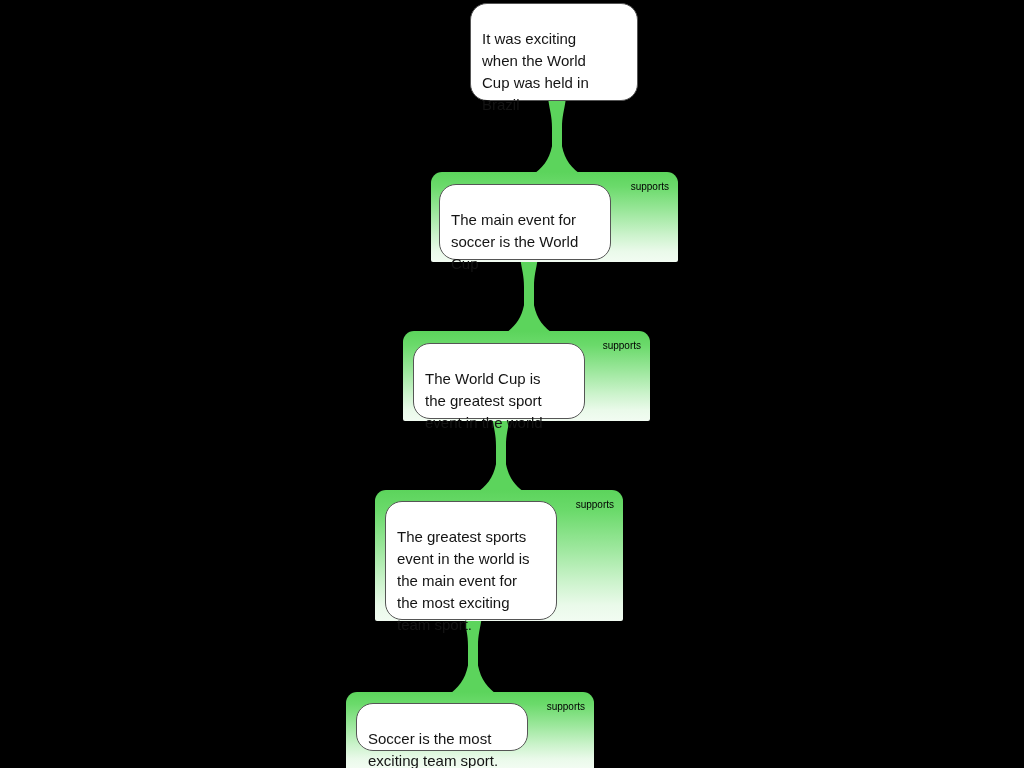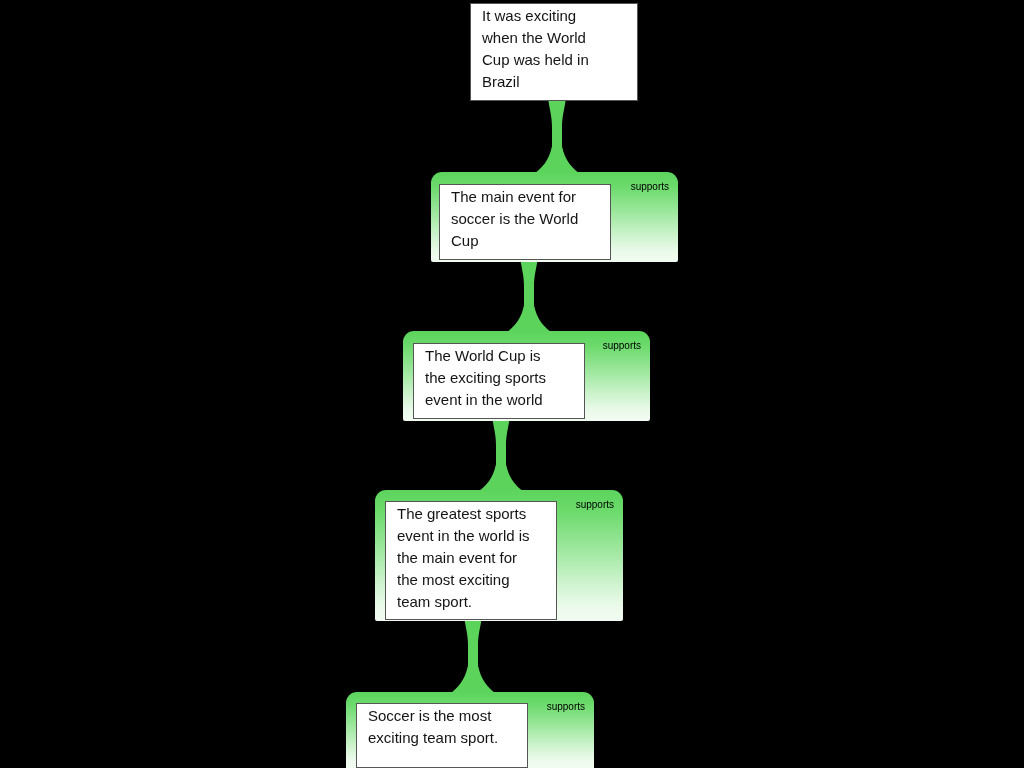--- a/index.html
+++ b/index.html
@@ -51,23 +51,23 @@
     white-space: nowrap;
     font-family: "Liberation Sans", sans-serif;
   }
 
   
   .claim-card {
     position: absolute;
     z-index: 3;
     background: #FFFFFF;
     border: 1px solid #555555;
-    border-radius: 0;
+    border-radius: 17px;
     box-sizing: border-box;
-    padding: 1px 10px 8px 11px;
+    padding: 24px 10px 8px 11px;
   }
   .claim-card.root {
     z-index: 4;
   }
   .claim-text {
     font-size: 15px;
     line-height: 22px;
     color: #141414;
     font-family: "Liberation Sans", sans-serif;
     white-space: pre-line;
@@ -109,33 +109,33 @@
     <div class="claim-card" style="left: 439px; top: 184px; width: 172px; height: 76px;">
       <div class="claim-text">The main event for
 soccer is the World
 Cup</div>
     </div>
     <div class="reason-panel" style="left: 403px; top: 331px; width: 247px; height: 90px;">
       <div class="relation-label">supports</div>
     </div>
     <div class="claim-card" style="left: 413px; top: 343px; width: 172px; height: 76px;">
       <div class="claim-text">The World Cup is
-the exciting sports
+the greatest sport
 event in the world</div>
     </div>
     <div class="reason-panel" style="left: 375px; top: 490px; width: 248px; height: 131px;">
       <div class="relation-label">supports</div>
     </div>
     <div class="claim-card" style="left: 385px; top: 501px; width: 172px; height: 119px;">
       <div class="claim-text">The greatest sports
 event in the world is
 the main event for
 the most exciting
 team sport.</div>
     </div>
     <div class="reason-panel clipped" style="left: 346px; top: 692px; width: 248px; height: 76px;">
       <div class="relation-label">supports</div>
     </div>
-    <div class="claim-card" style="left: 356px; top: 703px; width: 172px; height: 65px;">
+    <div class="claim-card" style="left: 356px; top: 703px; width: 172px; height: 48px;">
       <div class="claim-text">Soccer is the most
 exciting team sport.</div>
     </div>
   </div>
 
 </body></html>

